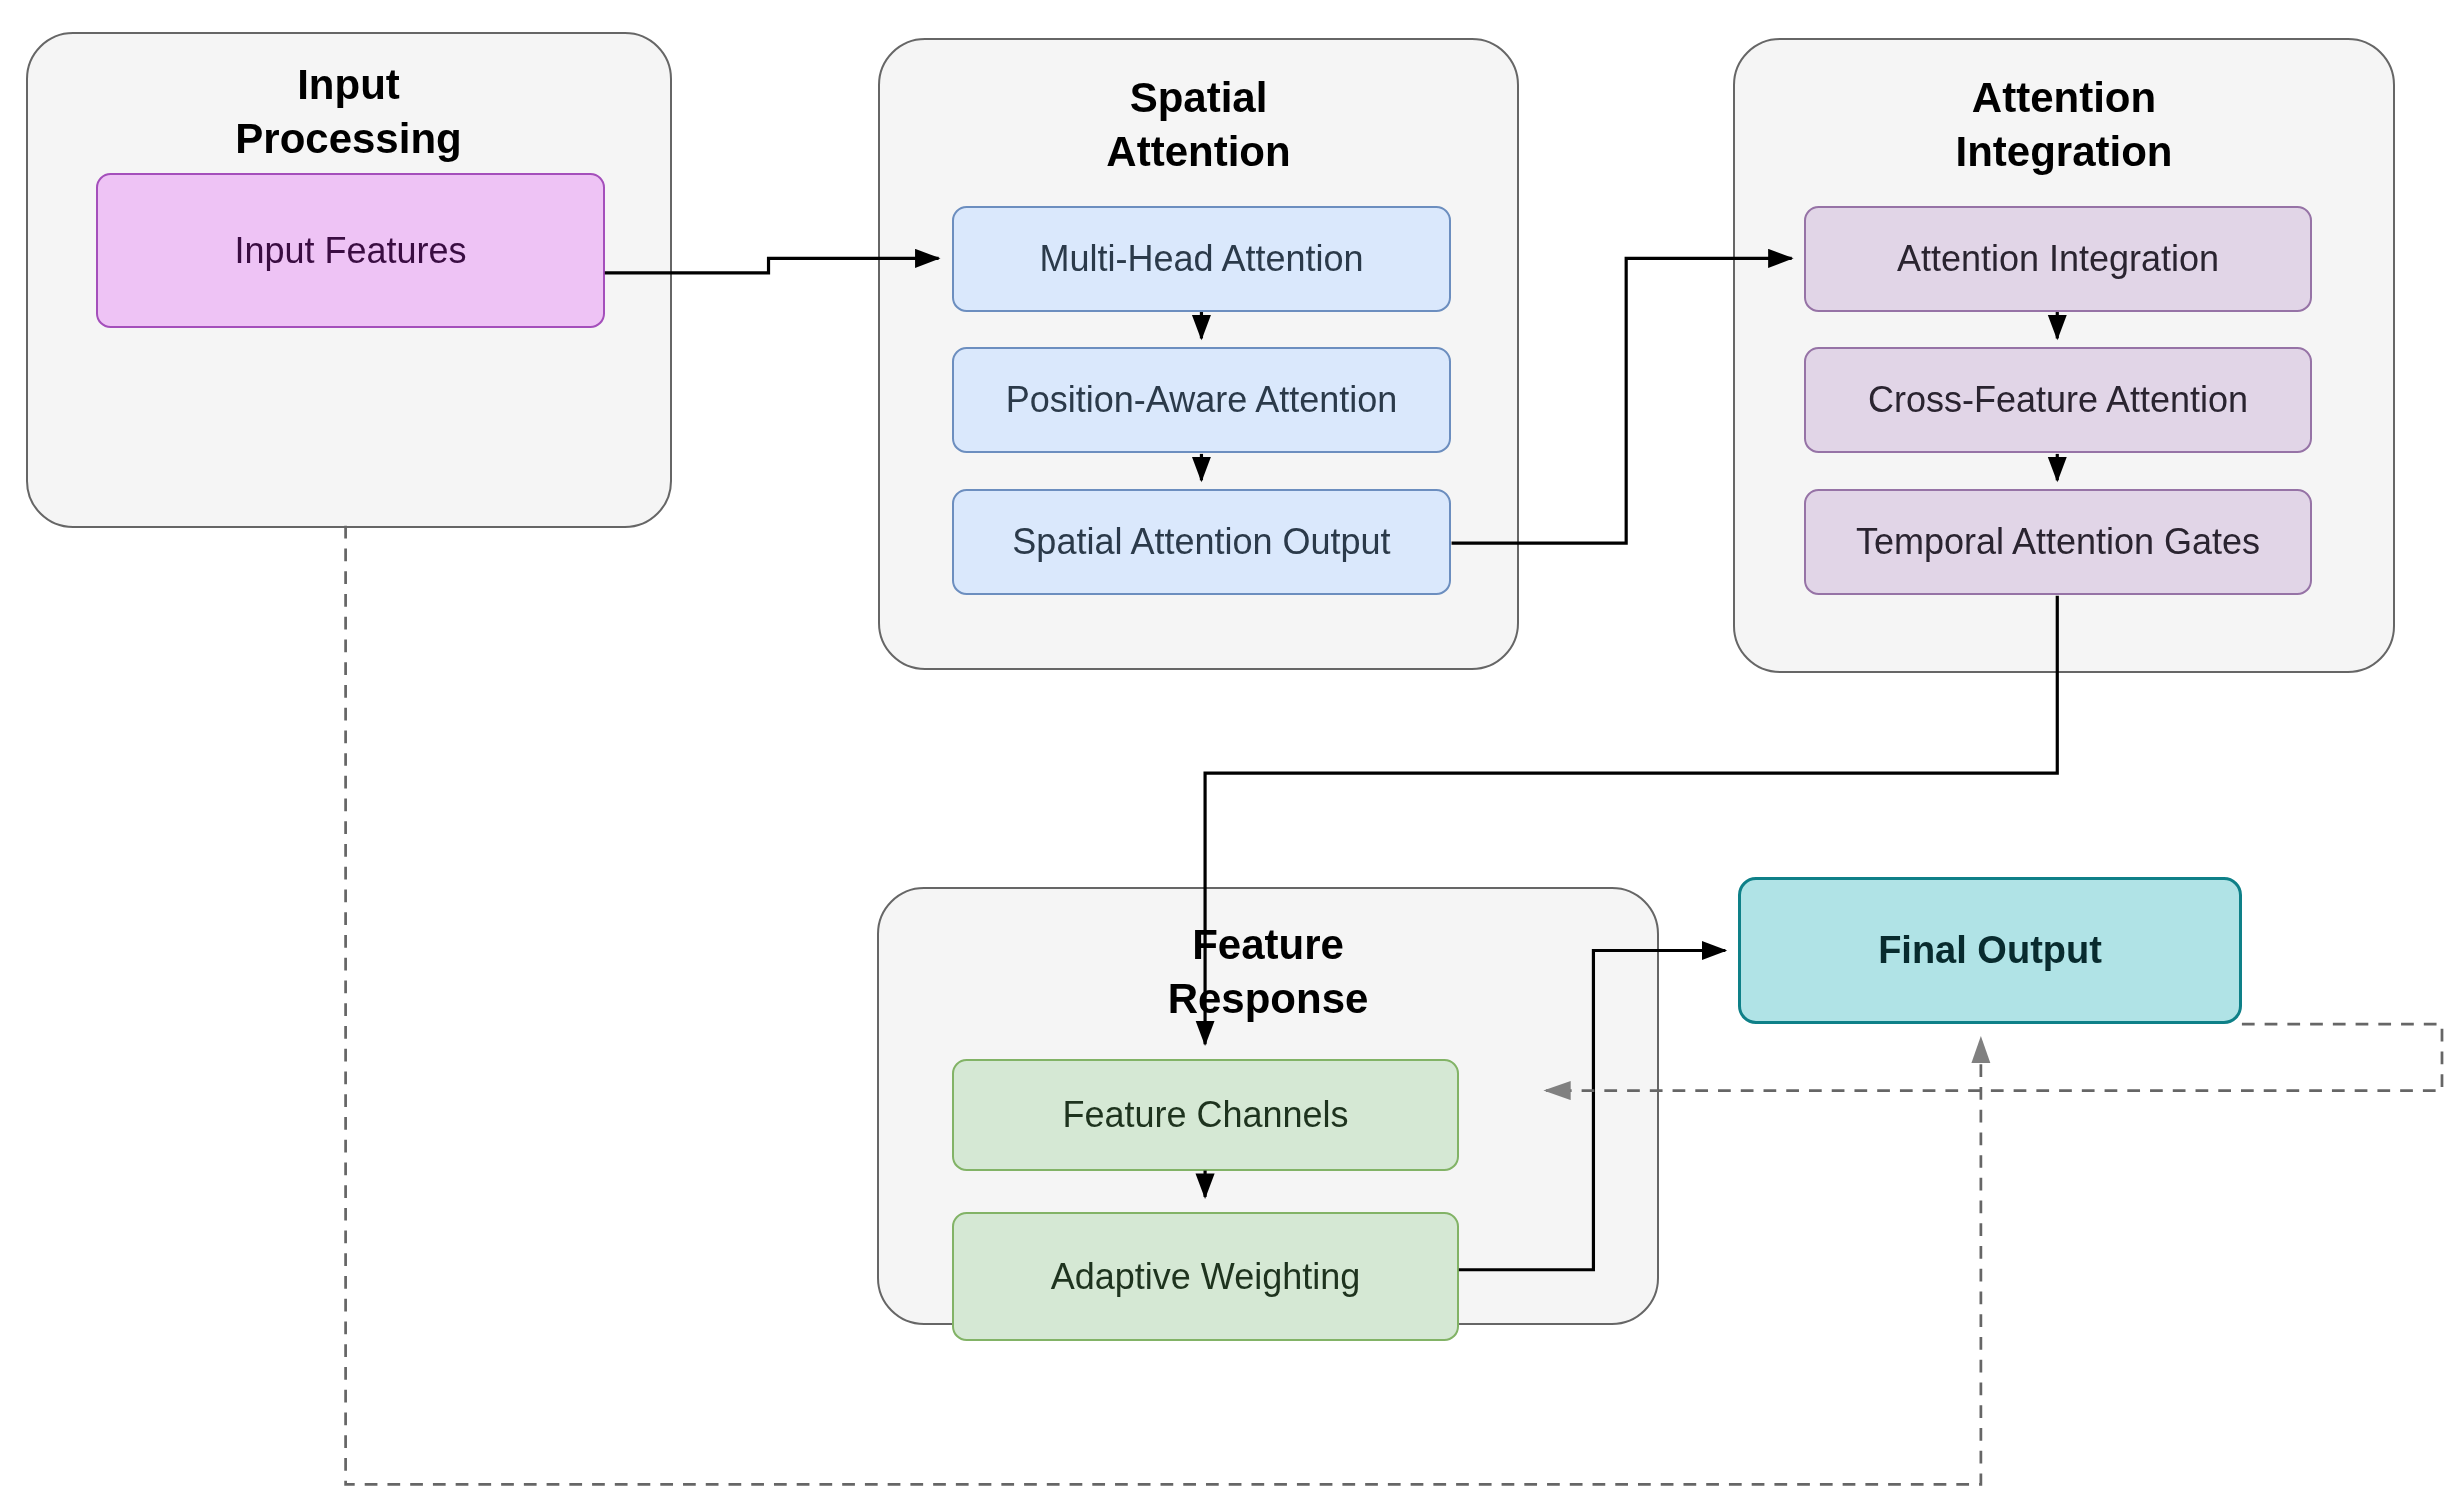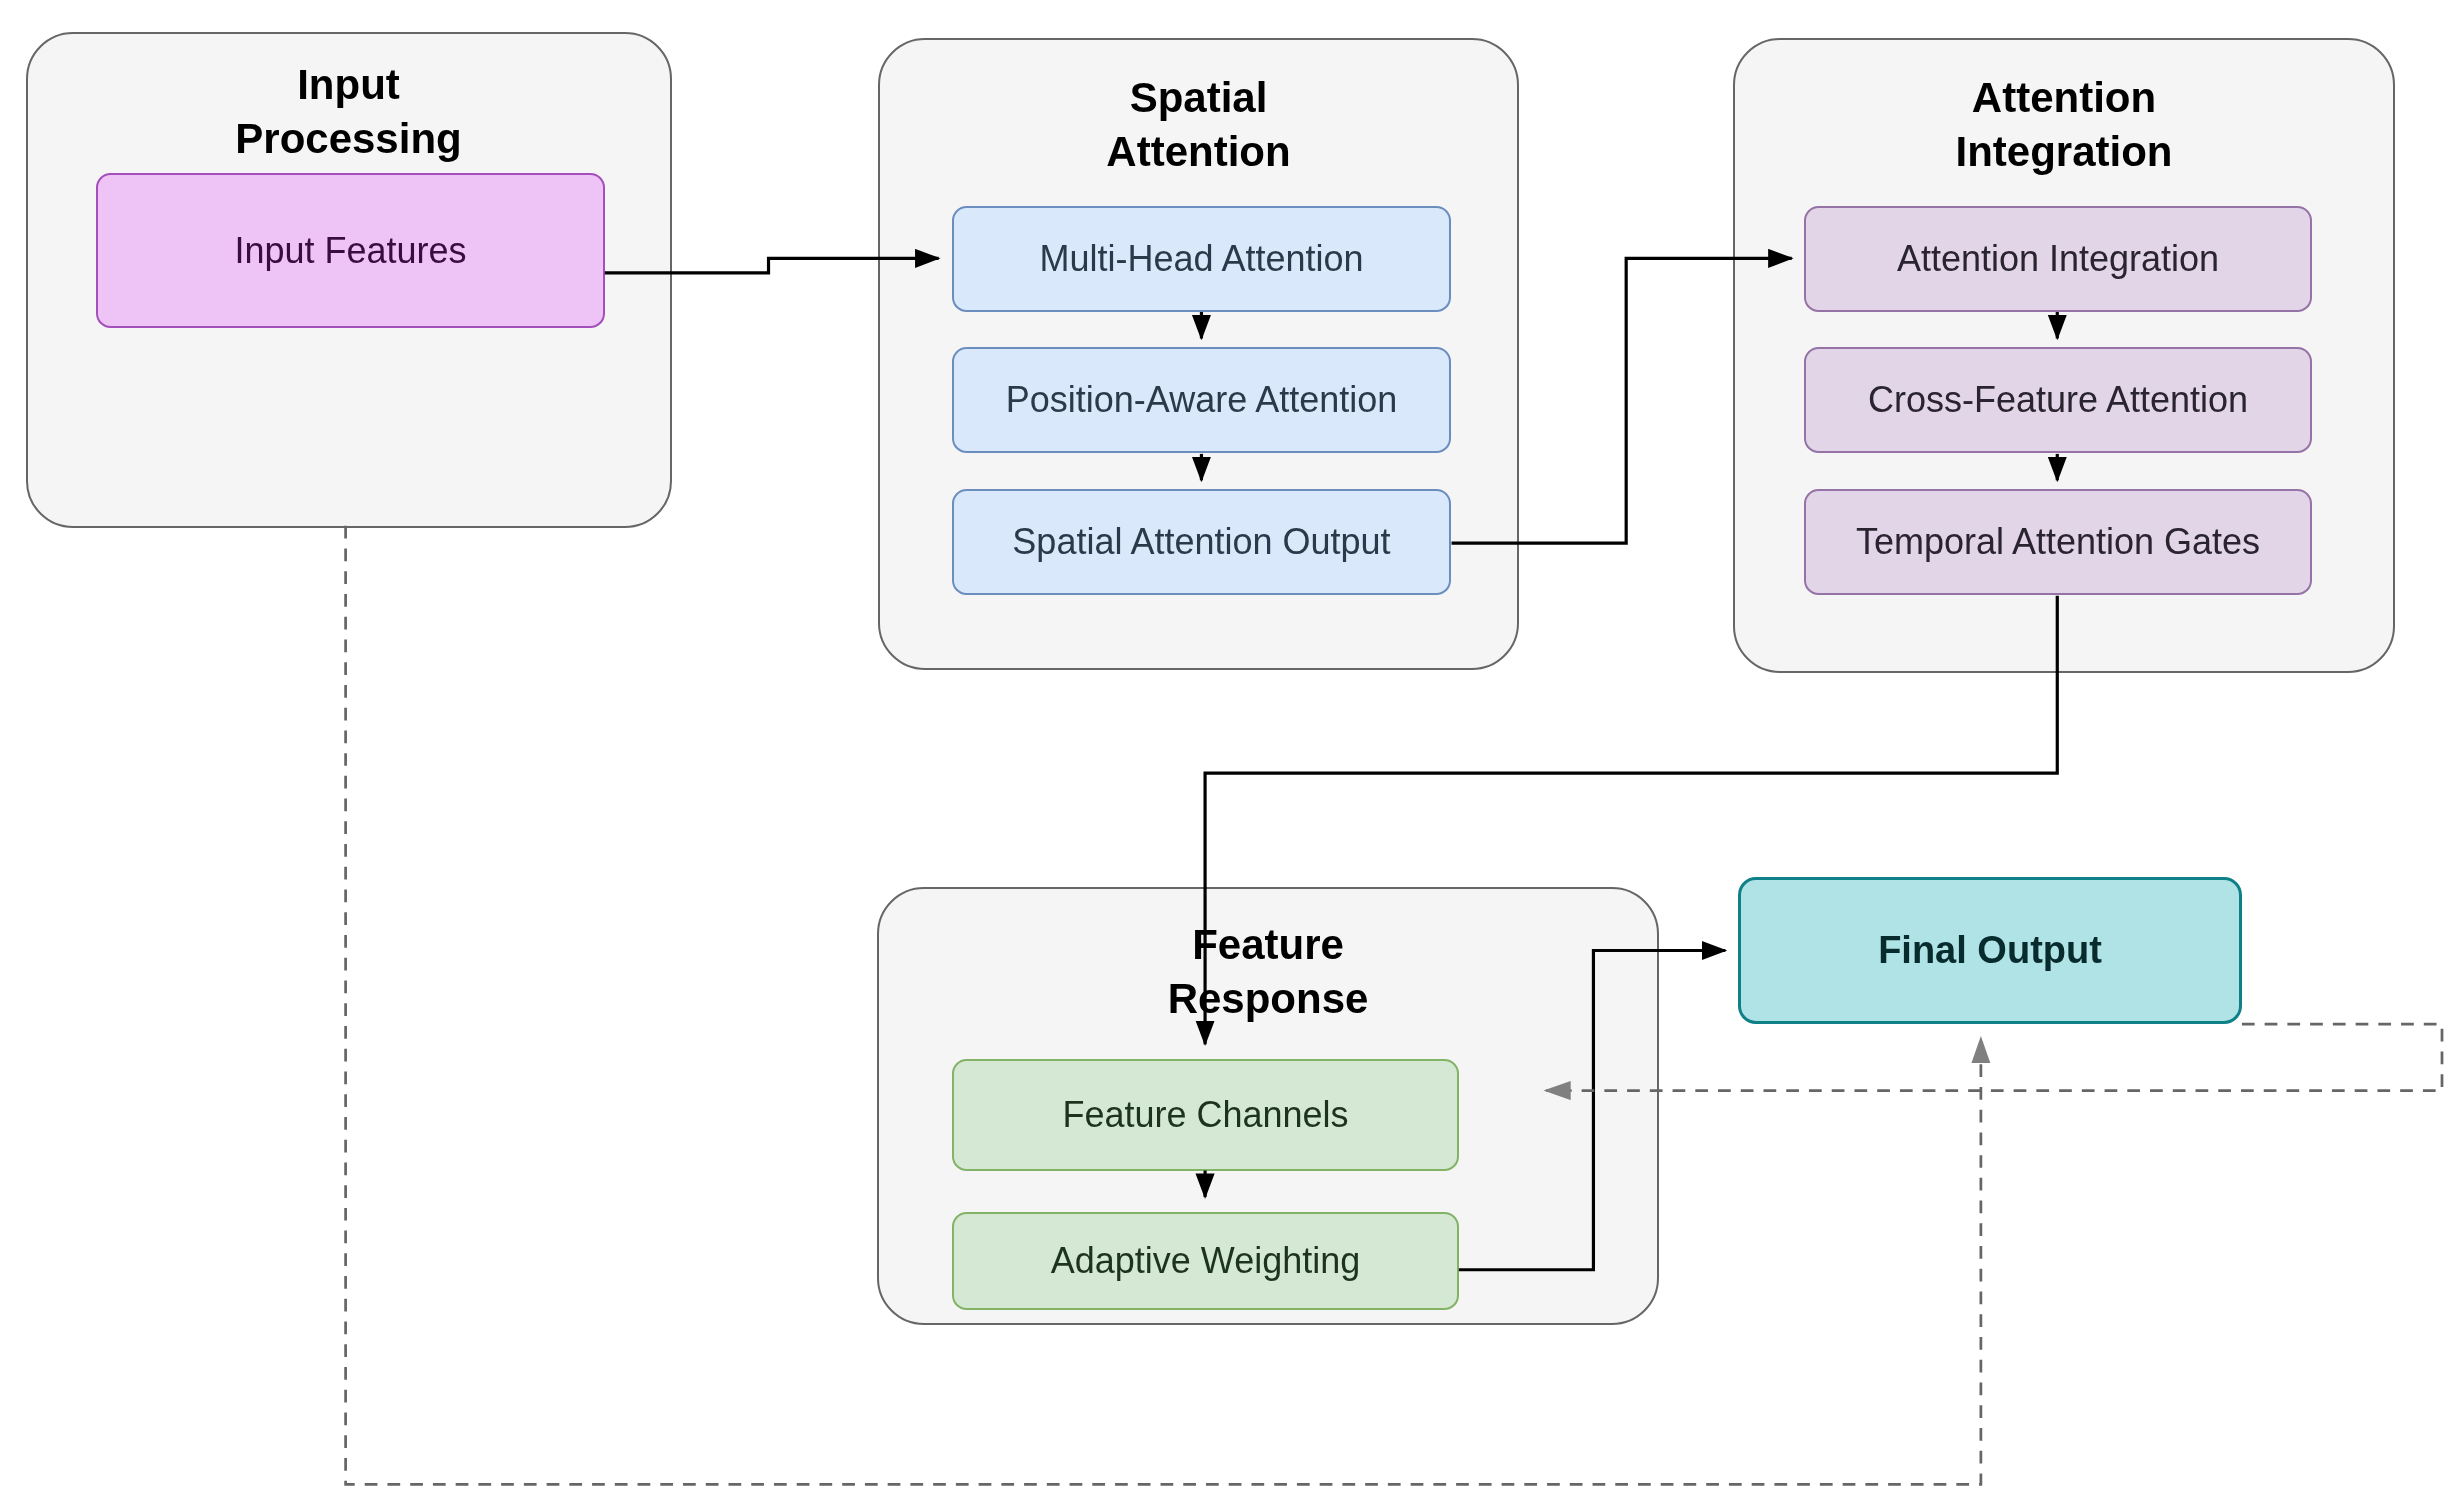--- a/index.html
+++ b/index.html
@@ -93,21 +93,21 @@
   <div class="node lavender" style="left:1804px;top:347px;width:508px;height:106px;">
     <span>Cross-Feature Attention</span>
   </div>
   <div class="node lavender" style="left:1804px;top:489px;width:508px;height:106px;">
     <span>Temporal Attention Gates</span>
   </div>
 
   <div class="node green" style="left:952px;top:1059px;width:507px;height:112px;">
     <span>Feature Channels</span>
   </div>
-  <div class="node green" style="left:952px;top:1212px;width:507px;height:98px;">
+  <div class="node green" style="left:952px;top:1212px;width:507px;height:129px;">
     <span>Adaptive Weighting</span>
   </div>
 
   <div class="node teal" style="left:1738px;top:877px;width:504px;height:147px;border-radius:18px;">
     <span>Final Output</span>
   </div>
 
   <svg id="edges" width="2462" height="1509" viewBox="0 0 2707 1659">
     <defs>
       <marker id="ah-black" markerWidth="9" markerHeight="7" refX="7.4" refY="3" orient="auto" markerUnits="strokeWidth">

